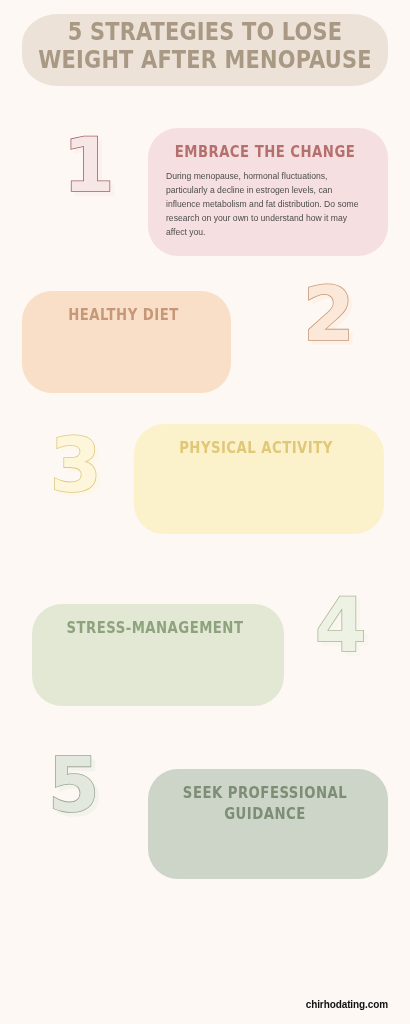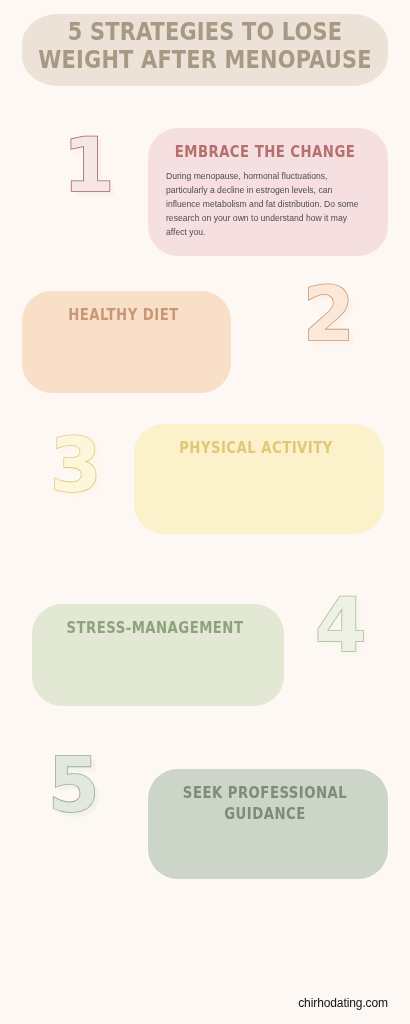--- a/index.html
+++ b/index.html
@@ -91,22 +91,22 @@
     top:4px;
     z-index:-1;
     opacity:0.32;
   }
 
   
   .footer {
     position:absolute;
     right:22px;
     bottom:14px;
-    font-size:12px;
-    font-weight:normal;
+    font-size:10px;
+    font-weight:bold;
     color:#111111;
     letter-spacing:-0.1px;
   }
 </style>
 </head>
 <body>
 
 <div class="title-band"></div>
 <div class="title-text">
   <div>5 Strategies to Lose</div>

